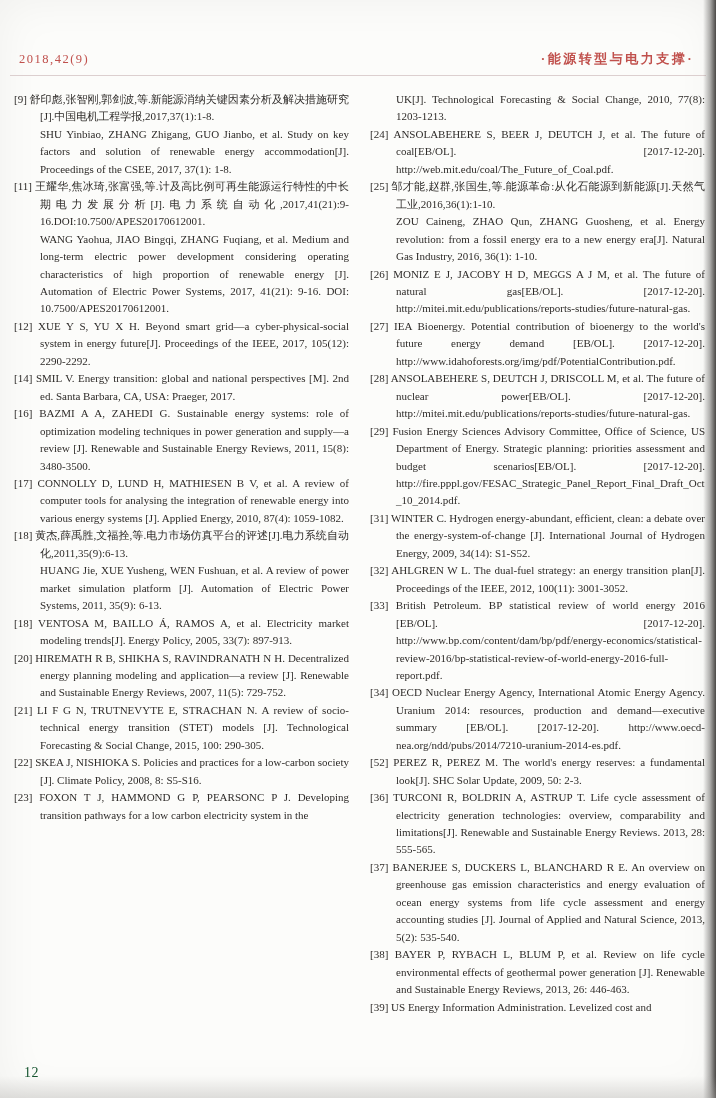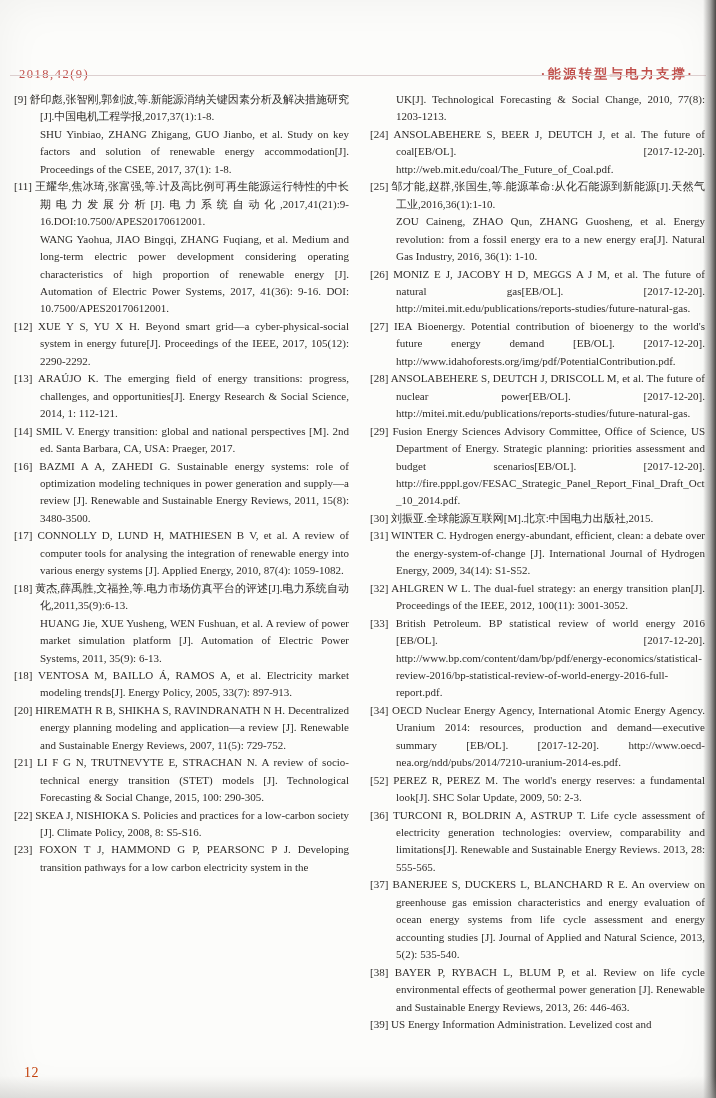--- a/index.html
+++ b/index.html
@@ -25,21 +25,21 @@
     position:absolute; top:0; right:0; width:13px; height:100%;
     background:linear-gradient(to right, rgba(90,90,90,0) 0%, rgba(80,78,76,0.45) 55%, #4a4846 100%);
     pointer-events:none;
   }
   .scan-edge-bottom{
     position:absolute; bottom:0; left:0; width:100%; height:22px;
     background:linear-gradient(to bottom, rgba(180,180,178,0) 0%, rgba(175,173,170,0.35) 100%);
     pointer-events:none;
   }
   .header{
-    position:absolute; top:65px; left:19px; right:22px;
+    position:absolute; top:50px; left:19px; right:22px;
     display:flex; justify-content:space-between; align-items:baseline;
     color:var(--accent-color);
   }
   .header-issue{
     font-size:12.5px; letter-spacing:1.5px;
   }
   .header-column-title{
     font-size:13px; font-weight:bold; letter-spacing:2.5px;
   }
   .header-rule{
@@ -60,48 +60,45 @@
   .ref-para{
     margin:0;
     padding-left:26px;
     overflow-wrap:anywhere;
   }
   .ref-para.with-label{ text-indent:-26px; }
   .ref-para.no-label{ text-indent:0; }
   .ref-label{ white-space:nowrap; }
   .footer-page-number{
     position:absolute; left:24px; bottom:17px;
-    font-size:14px; color:#c2410c; letter-spacing:0.5px;
+    font-size:14px; color:#14532d; letter-spacing:0.5px;
   }
 </style>
 </head>
 <body>
 
 <div class="screen">
   <div class="header">
     <span class="header-issue">2018,42(9)</span>
     <span class="header-column-title">·能源转型与电力支撑·</span>
   </div>
   <div class="header-rule"></div>
 
   <div class="content">
     <div class="ref-col" id="refs-left">
         <div class="ref-item">
           <p class="ref-para with-label"><span class="ref-label">[9]</span> 舒印彪,张智刚,郭剑波,等.新能源消纳关键因素分析及解决措施研究[J].中国电机工程学报,2017,37(1):1-8.</p>
           <p class="ref-para no-label">SHU Yinbiao, ZHANG Zhigang, GUO Jianbo, et al. Study on key factors and solution of renewable energy accommodation[J]. Proceedings of the CSEE, 2017, 37(1): 1-8.</p>
         </div>
         <div class="ref-item">
           <p class="ref-para with-label"><span class="ref-label">[11]</span> 王耀华,焦冰琦,张富强,等.计及高比例可再生能源运行特性的中长期电力发展分析[J].电力系统自动化,2017,41(21):9-16.DOI:10.7500/APES20170612001.</p>
-          <p class="ref-para no-label">WANG Yaohua, JIAO Bingqi, ZHANG Fuqiang, et al. Medium and long-term electric power development considering operating characteristics of high proportion of renewable energy [J]. Automation of Electric Power Systems, 2017, 41(36): 9-16. DOI: 10.7500/APES20170612001.</p>
+          <p class="ref-para no-label">WANG Yaohua, JIAO Bingqi, ZHANG Fuqiang, et al. Medium and long-term electric power development considering operating characteristics of high proportion of renewable energy [J]. Automation of Electric Power Systems, 2017, 41(21): 9-16. DOI: 10.7500/APES20170612001.</p>
         </div>
         <div class="ref-item">
           <p class="ref-para with-label"><span class="ref-label">[12]</span> XUE Y S, YU X H. Beyond smart grid—a cyber-physical-social system in energy future[J]. Proceedings of the IEEE, 2017, 105(12): 2290-2292.</p>
-        </div>
-        <div class="ref-item">
-          <p class="ref-para with-label"><span class="ref-label">[13]</span> ARAÚJO K. The emerging field of energy transitions: progress, challenges, and opportunities[J]. Energy Research &amp; Social Science, 2014, 1: 112-121.</p>
         </div>
         <div class="ref-item">
           <p class="ref-para with-label"><span class="ref-label">[14]</span> SMIL V. Energy transition: global and national perspectives [M]. 2nd ed. Santa Barbara, CA, USA: Praeger, 2017.</p>
         </div>
         <div class="ref-item">
           <p class="ref-para with-label"><span class="ref-label">[16]</span> BAZMI A A, ZAHEDI G. Sustainable energy systems: role of optimization modeling techniques in power generation and supply—a review [J]. Renewable and Sustainable Energy Reviews, 2011, 15(8): 3480-3500.</p>
         </div>
         <div class="ref-item">
           <p class="ref-para with-label"><span class="ref-label">[17]</span> CONNOLLY D, LUND H, MATHIESEN B V, et al. A review of computer tools for analysing the integration of renewable energy into various energy systems [J]. Applied Energy, 2010, 87(4): 1059-1082.</p>
         </div>
@@ -142,23 +139,20 @@
         <div class="ref-item">
           <p class="ref-para with-label"><span class="ref-label">[27]</span> IEA Bioenergy. Potential contribution of bioenergy to the world's future energy demand [EB/OL]. [2017-12-20]. http://www.idahoforests.org/img/pdf/PotentialContribution.pdf.</p>
         </div>
         <div class="ref-item">
           <p class="ref-para with-label"><span class="ref-label">[28]</span> ANSOLABEHERE S, DEUTCH J, DRISCOLL M, et al. The future of nuclear power[EB/OL]. [2017-12-20]. http://mitei.mit.edu/publications/reports-studies/future-natural-gas.</p>
         </div>
         <div class="ref-item">
           <p class="ref-para with-label"><span class="ref-label">[29]</span> Fusion Energy Sciences Advisory Committee, Office of Science, US Department of Energy. Strategic planning: priorities assessment and budget scenarios[EB/OL]. [2017-12-20]. http://fire.pppl.gov/FESAC_Strategic_Panel_Report_Final_Draft_Oct_10_2014.pdf.</p>
         </div>
         <div class="ref-item">
-          <p class="ref-para with-label"><span class="ref-label">[30]</span> 刘振亚.全球能源互联网[M].北京:中国电力出版社,2015.</p>
-        </div>
-        <div class="ref-item">
           <p class="ref-para with-label"><span class="ref-label">[31]</span> WINTER C. Hydrogen energy-abundant, efficient, clean: a debate over the energy-system-of-change [J]. International Journal of Hydrogen Energy, 2009, 34(14): S1-S52.</p>
         </div>
         <div class="ref-item">
           <p class="ref-para with-label"><span class="ref-label">[32]</span> AHLGREN W L. The dual-fuel strategy: an energy transition plan[J]. Proceedings of the IEEE, 2012, 100(11): 3001-3052.</p>
         </div>
         <div class="ref-item">
           <p class="ref-para with-label"><span class="ref-label">[33]</span> British Petroleum. BP statistical review of world energy 2016 [EB/OL]. [2017-12-20]. http://www.bp.com/content/dam/bp/pdf/energy-economics/statistical-review-2016/bp-statistical-review-of-world-energy-2016-full-report.pdf.</p>
         </div>
         <div class="ref-item">
           <p class="ref-para with-label"><span class="ref-label">[34]</span> OECD Nuclear Energy Agency, International Atomic Energy Agency. Uranium 2014: resources, production and demand—executive summary [EB/OL]. [2017-12-20]. http://www.oecd-nea.org/ndd/pubs/2014/7210-uranium-2014-es.pdf.</p>

